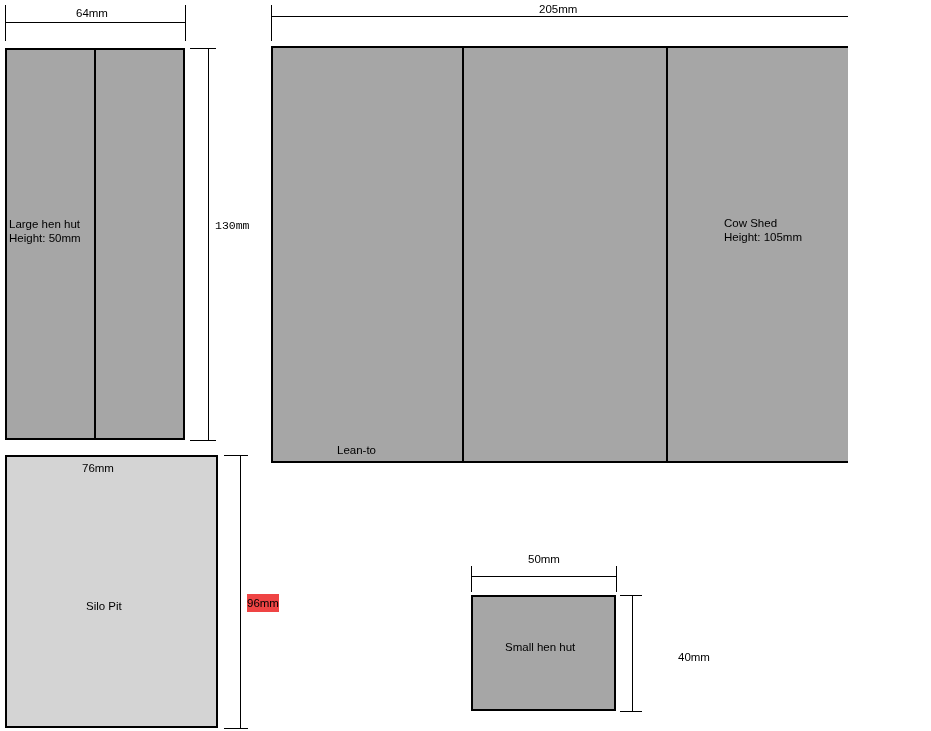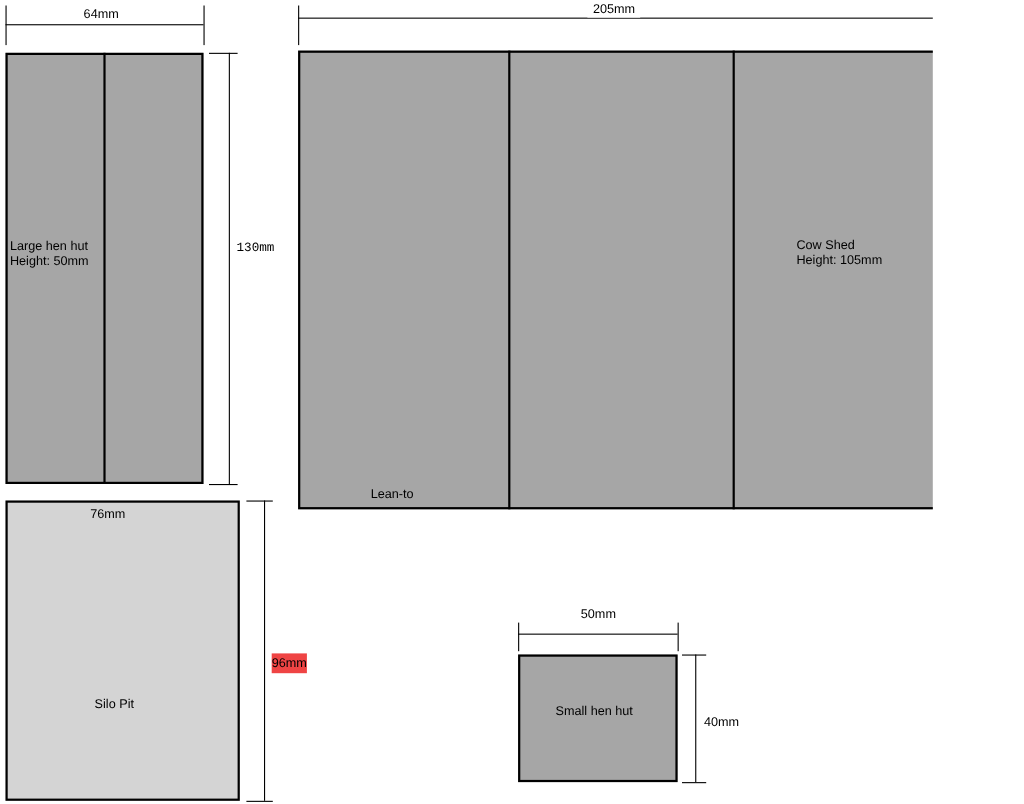--- a/index.html
+++ b/index.html
@@ -101,35 +101,35 @@
   <div class="shape-label" style="left:724px; top:216px;">Cow Shed
 Height: 105mm</div>
   <div class="shape-label" style="left:337px; top:443px;">Lean-to</div>
 
   <div class="tick-h" style="left:862px; top:46px; width:26px;"></div>
   <div class="tick-h" style="left:862px; top:463px; width:26px;"></div>
   <div class="dim-line-v" style="left:879px; top:46px; height:417px;"></div>
   <div class="dim-label" style="left:886px; top:232px; background:#ffffff; padding:2px 0;">145mm</div>
 
   <div class="shape" style="left:5px; top:455px; width:213px; height:273px; background:#d4d4d4;"></div>
-  <div class="shape-label" style="left:86px; top:634px;">Silo Pit</div>
+  <div class="shape-label" style="left:86px; top:599px;">Silo Pit</div>
   <div class="dim-label" style="left:82px; top:461px;">76mm</div>
 
   <div class="tick-h" style="left:224px; top:455px; width:24px;"></div>
   <div class="tick-h" style="left:224px; top:728px; width:24px;"></div>
   <div class="dim-line-v" style="left:240px; top:455px; height:273px;"></div>
   <div class="dim-label" style="left:247px; top:594px; background:#ef4444; padding:2px 0;">96mm</div>
 
   <div class="tick-v" style="left:471px; top:566px; height:26px;"></div>
   <div class="tick-v" style="left:616px; top:566px; height:26px;"></div>
   <div class="dim-line-h" style="left:471px; top:576px; width:145px;"></div>
   <div class="dim-label" style="left:524px; top:552px; background:#ffffff; padding:0 4px;">50mm</div>
 
   <div class="shape" style="left:471px; top:595px; width:145px; height:116px; background:#a6a6a6;"></div>
   <div class="shape-label" style="left:505px; top:640px;">Small hen hut</div>
 
   <div class="tick-h" style="left:620px; top:595px; height:1px; width:22px;"></div>
   <div class="tick-h" style="left:620px; top:711px; height:1px; width:22px;"></div>
   <div class="dim-line-v" style="left:632px; top:595px; height:116px;"></div>
-  <div class="dim-label" style="left:640px; top:648px; background:#ffffff; padding:2px 0;">40mm</div>
+  <div class="dim-label" style="left:678px; top:648px; background:#ffffff; padding:2px 0;">40mm</div>
 
 
 </div>
 
 </body></html>

